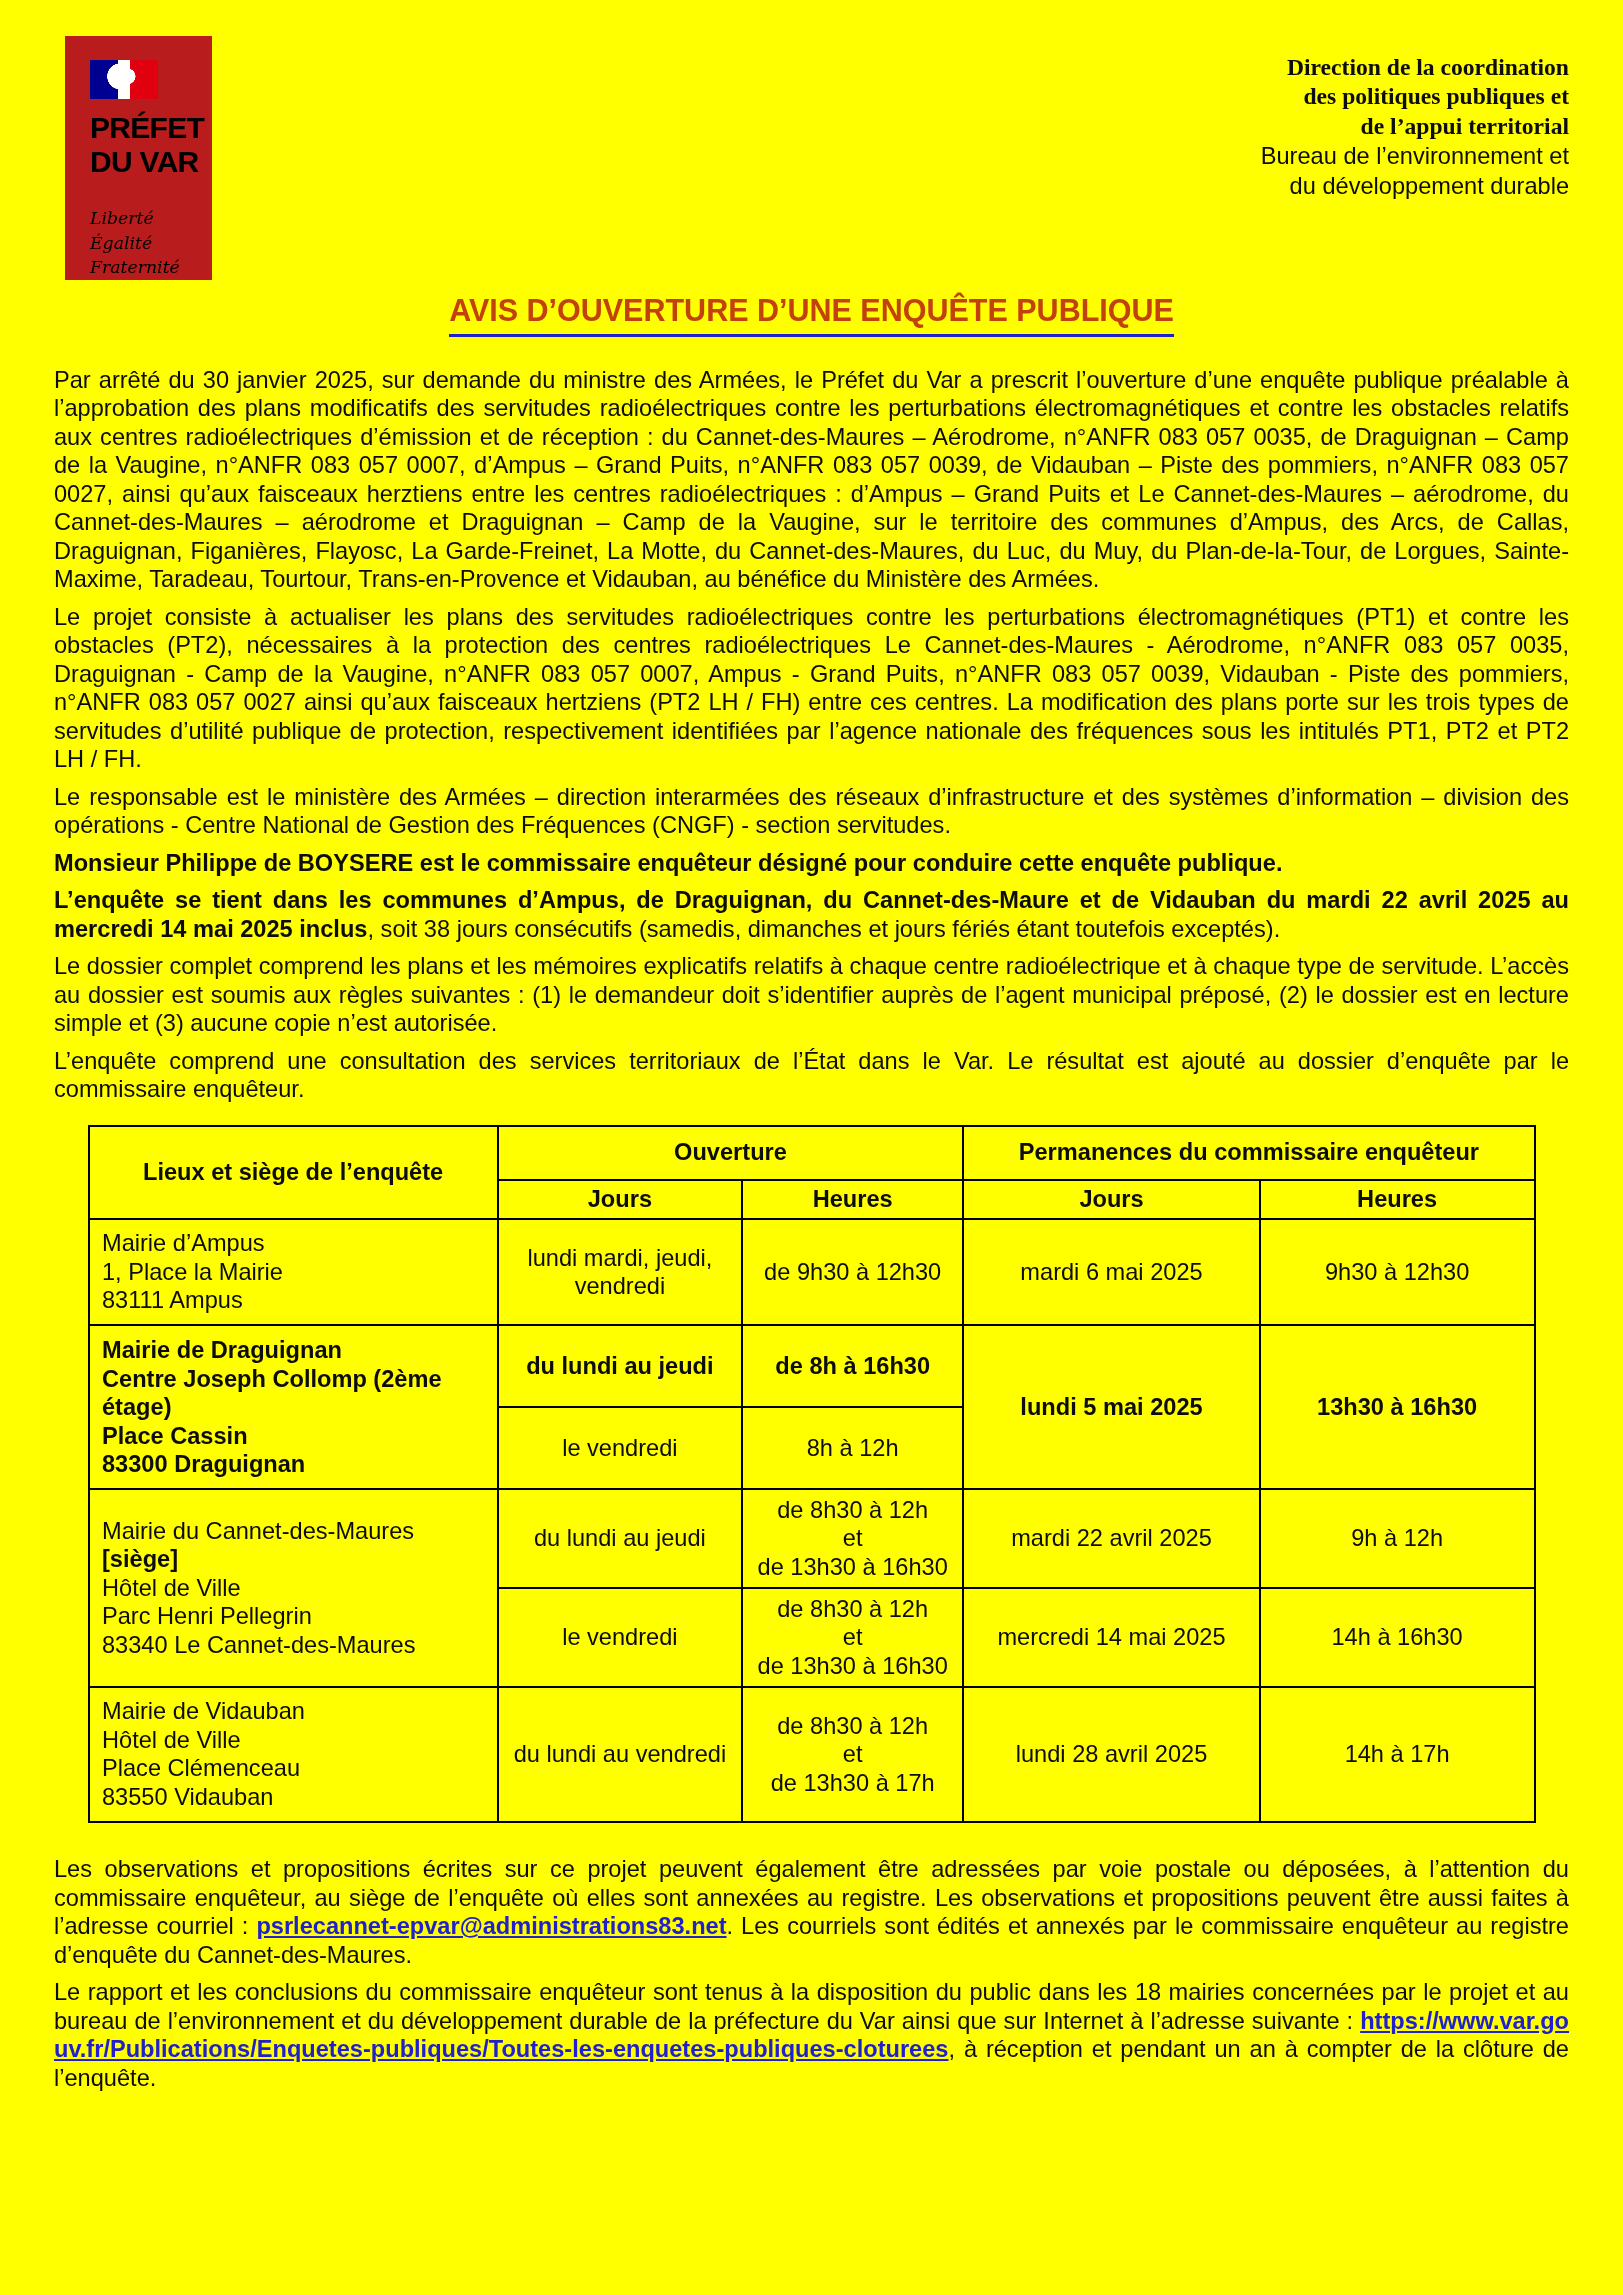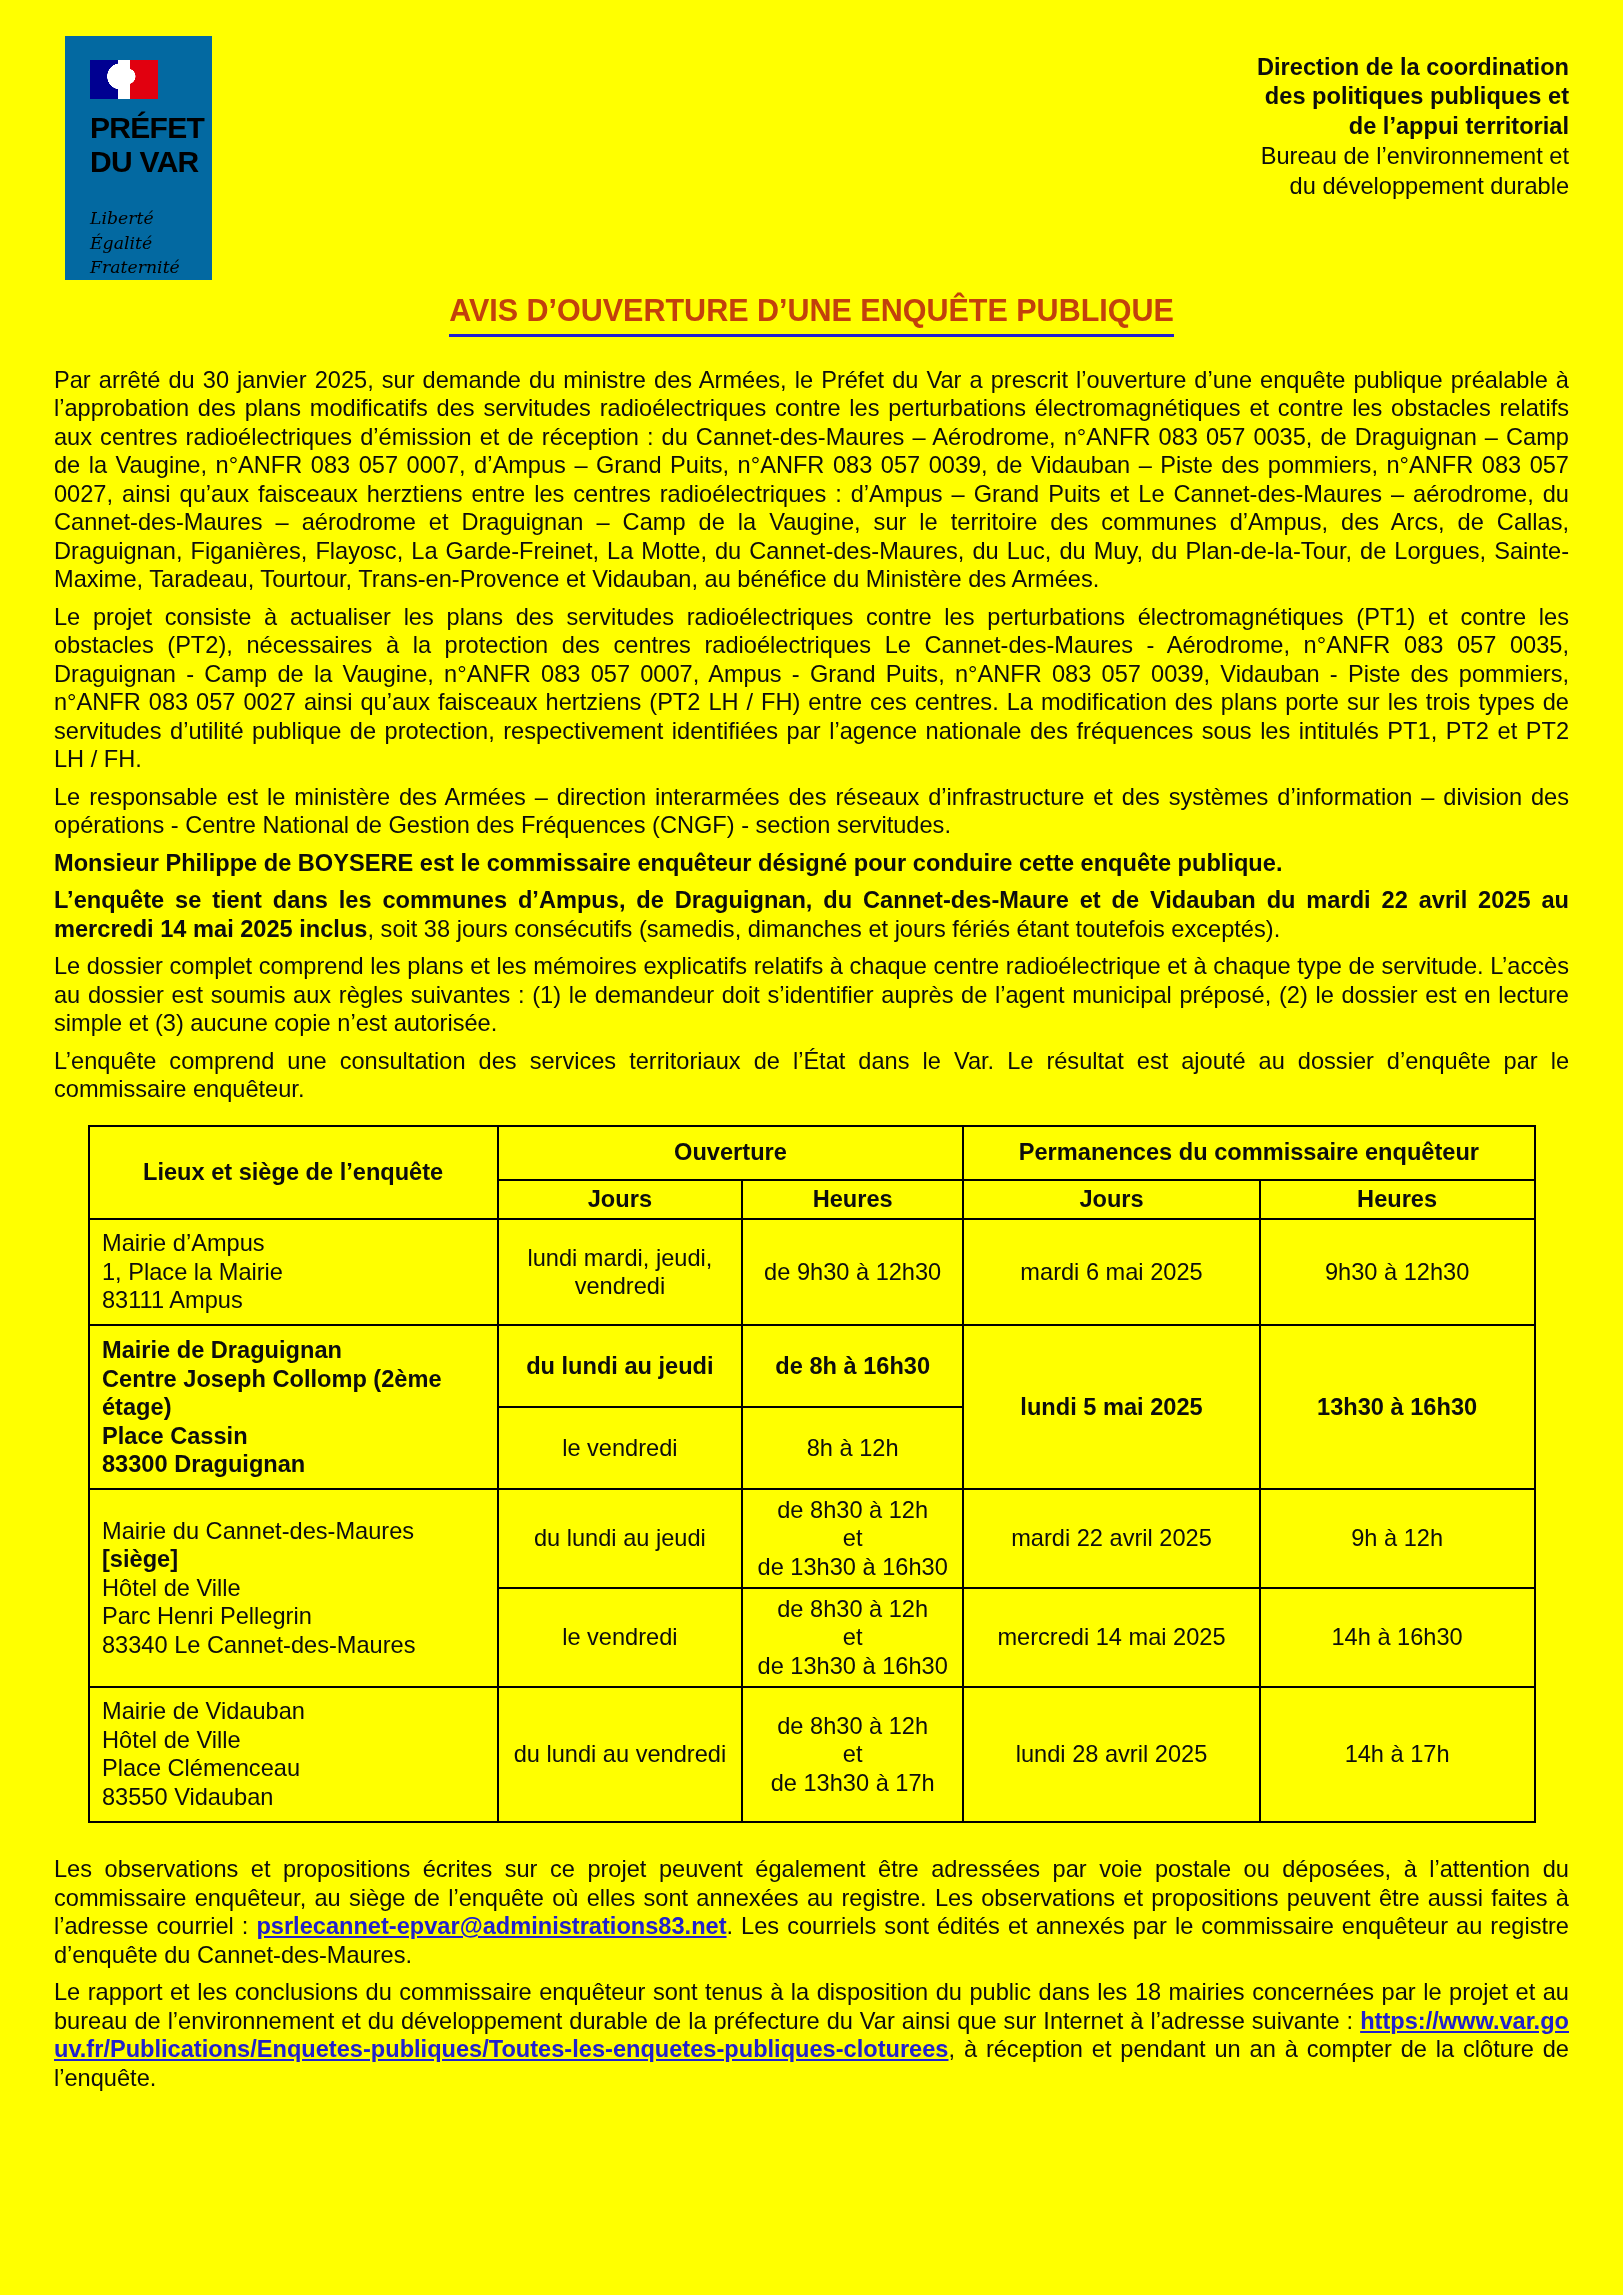--- a/index.html
+++ b/index.html
@@ -15,21 +15,21 @@
     margin: 0 auto;
   }
   
   .header {
     display: flex;
     justify-content: space-between;
     align-items: flex-start;
     padding: 36px 54px 0 65px;
   }
   .logo-box {
-    background: #0369a1;
+    background: #b91c1c;
     width: 147px;
     height: 244px;
     padding: 23.6px 0 0 25px;
   }
   .flag { display: flex; width: 68px; height: 39px; }
   .flag .band { height: 100%; }
   .band-blue  { width: 28px; background: radial-gradient(circle at 108% 42%, #ffffff 0 34%, #000091 35%); }
   .band-white { width: 12.5px; background: #ffffff; }
   .band-red   { width: 28px; background: radial-gradient(circle at -8% 42%, #ffffff 0 20%, #E1000F 21%); }
   .logo-title {
@@ -48,21 +48,21 @@
     line-height: 1.42;
     color: #000000;
   }
   .dept-block {
     text-align: right;
     font-size: 23.6px;
     line-height: 1.26;
     padding-top: 16.7px;
     color: #0d0d0d;
   }
-  .dept-block .b { font-weight: bold; }
+  .dept-block .b { font-weight: bold; font-family: Liberation Serif, serif; }
   
   .title-wrap { text-align: center; margin-top: 12.5px; }
   .title-wrap span {
     display: inline-block;
     color: #c2410c;
     font-weight: bold;
     font-size: 30.5px;
     border-bottom: 3.5px solid #2121CC;
     padding-bottom: 6.2px;
   }

